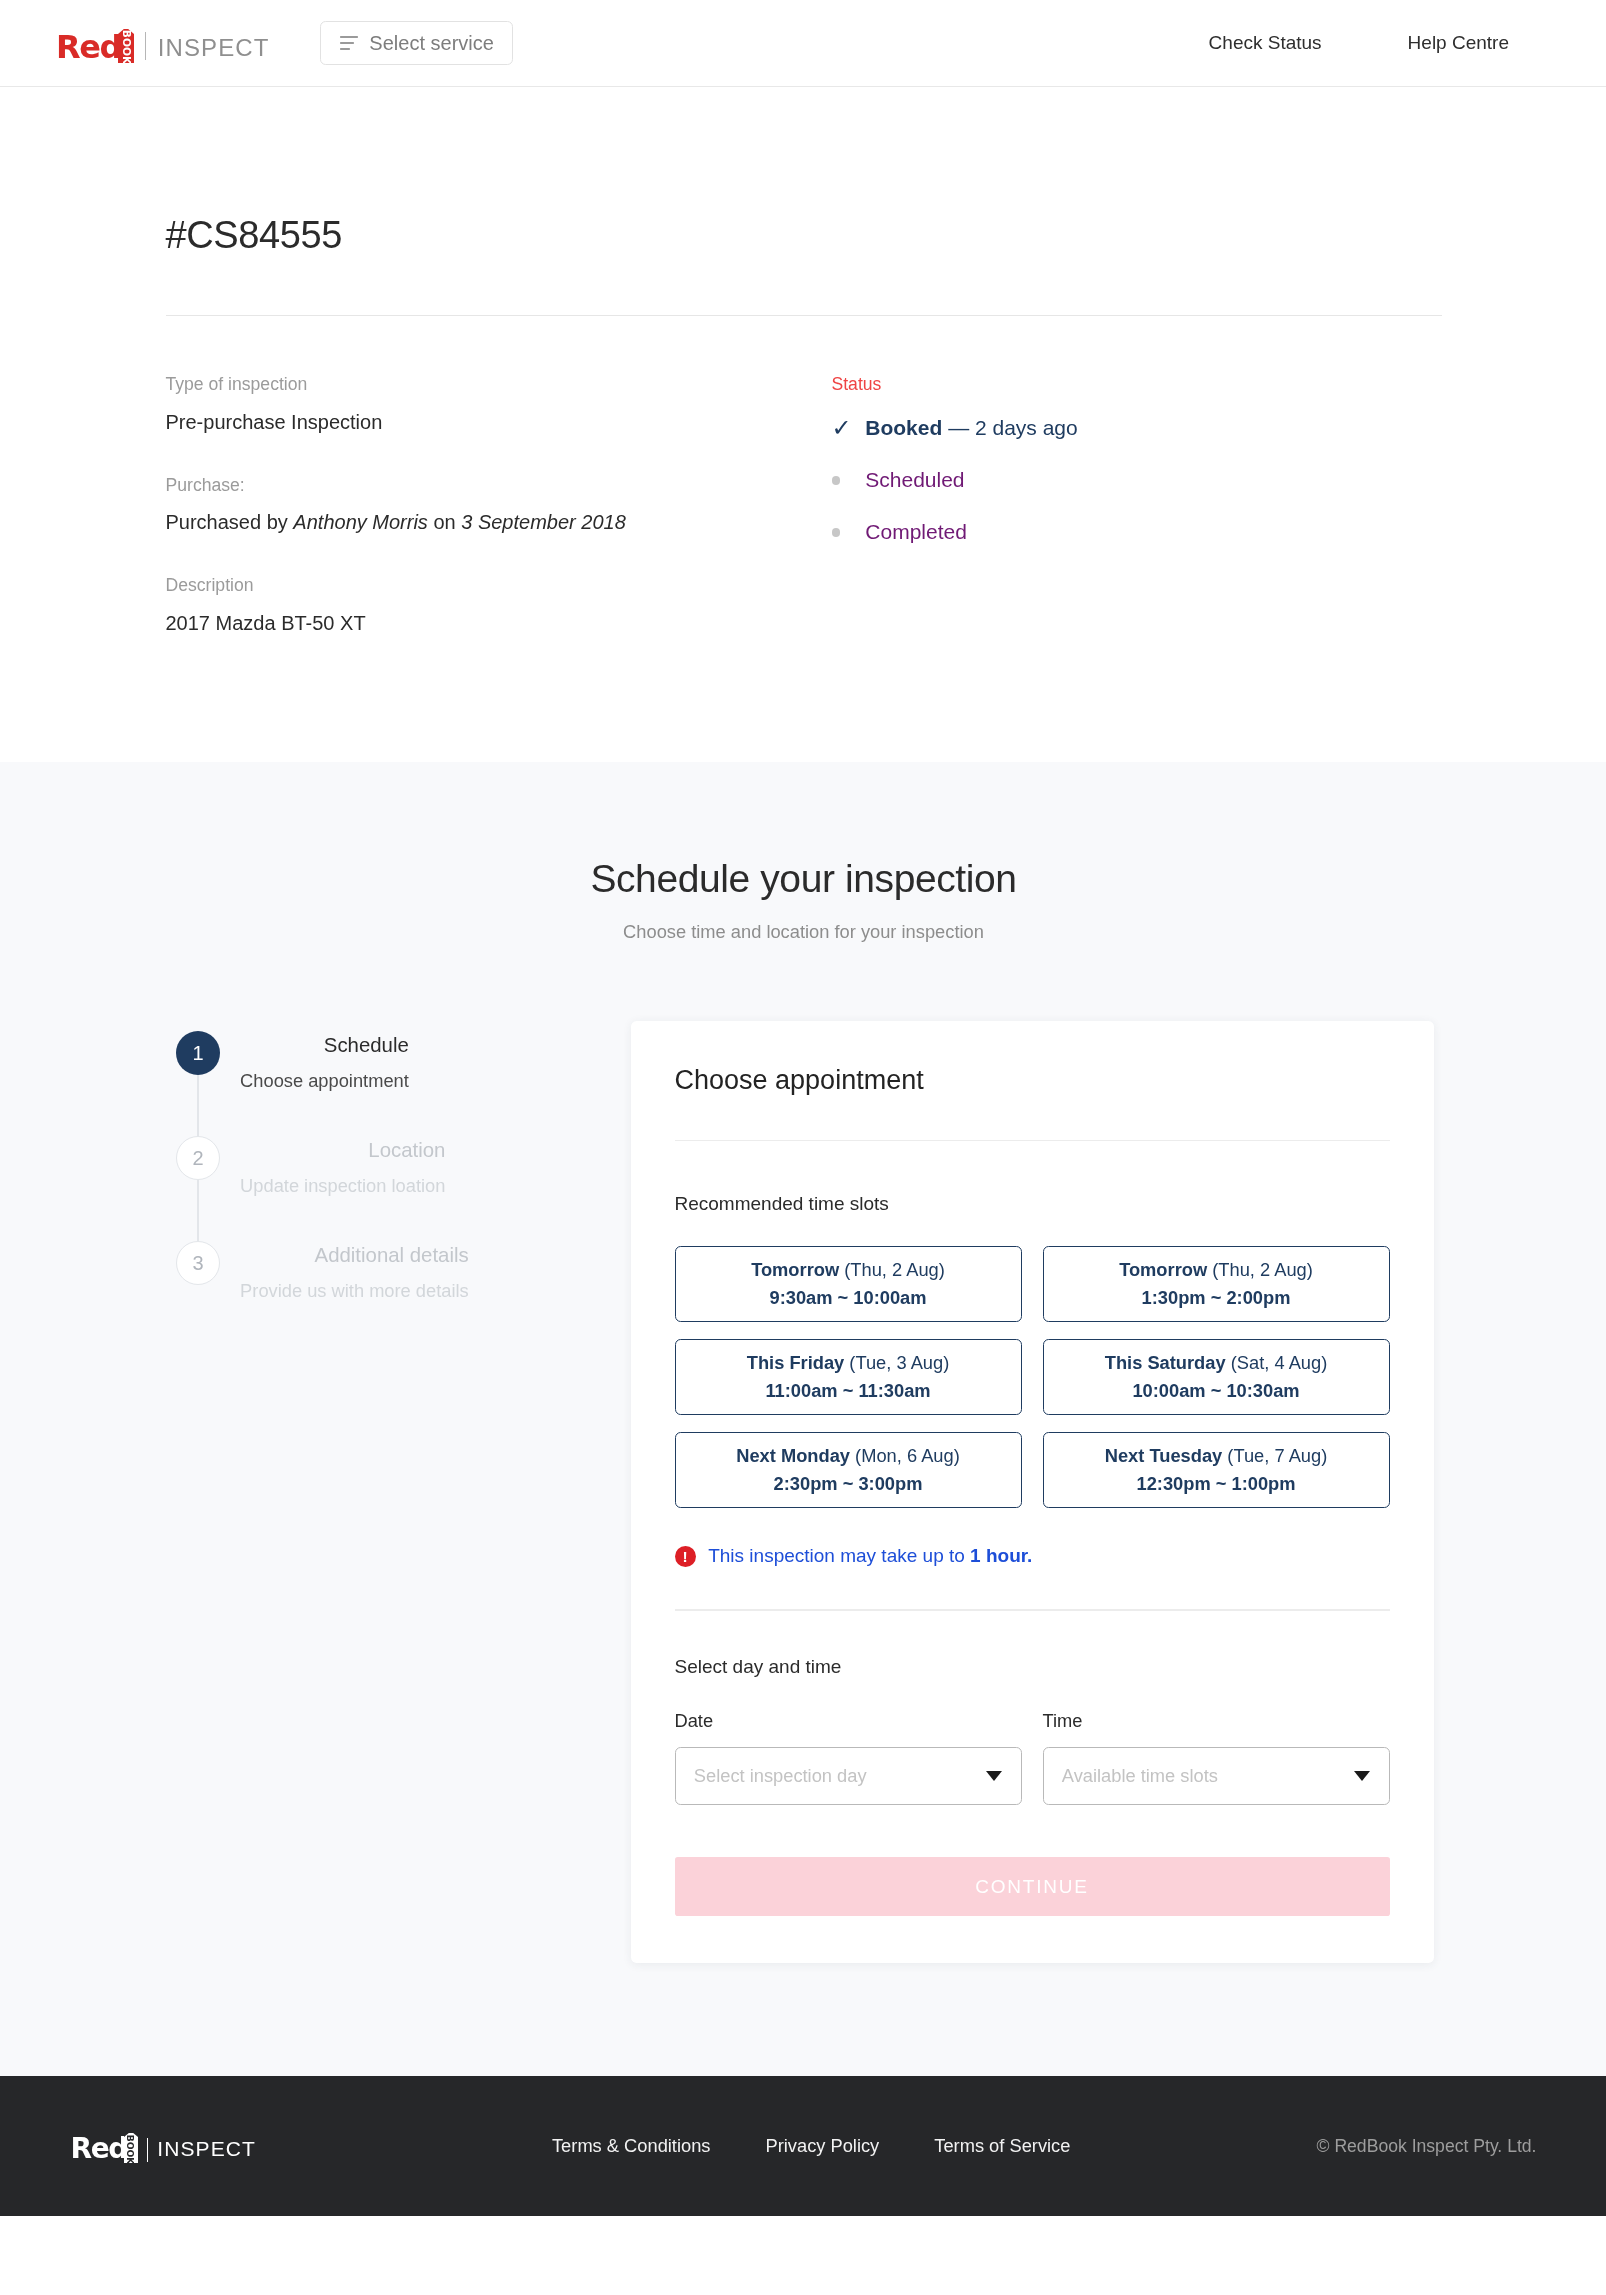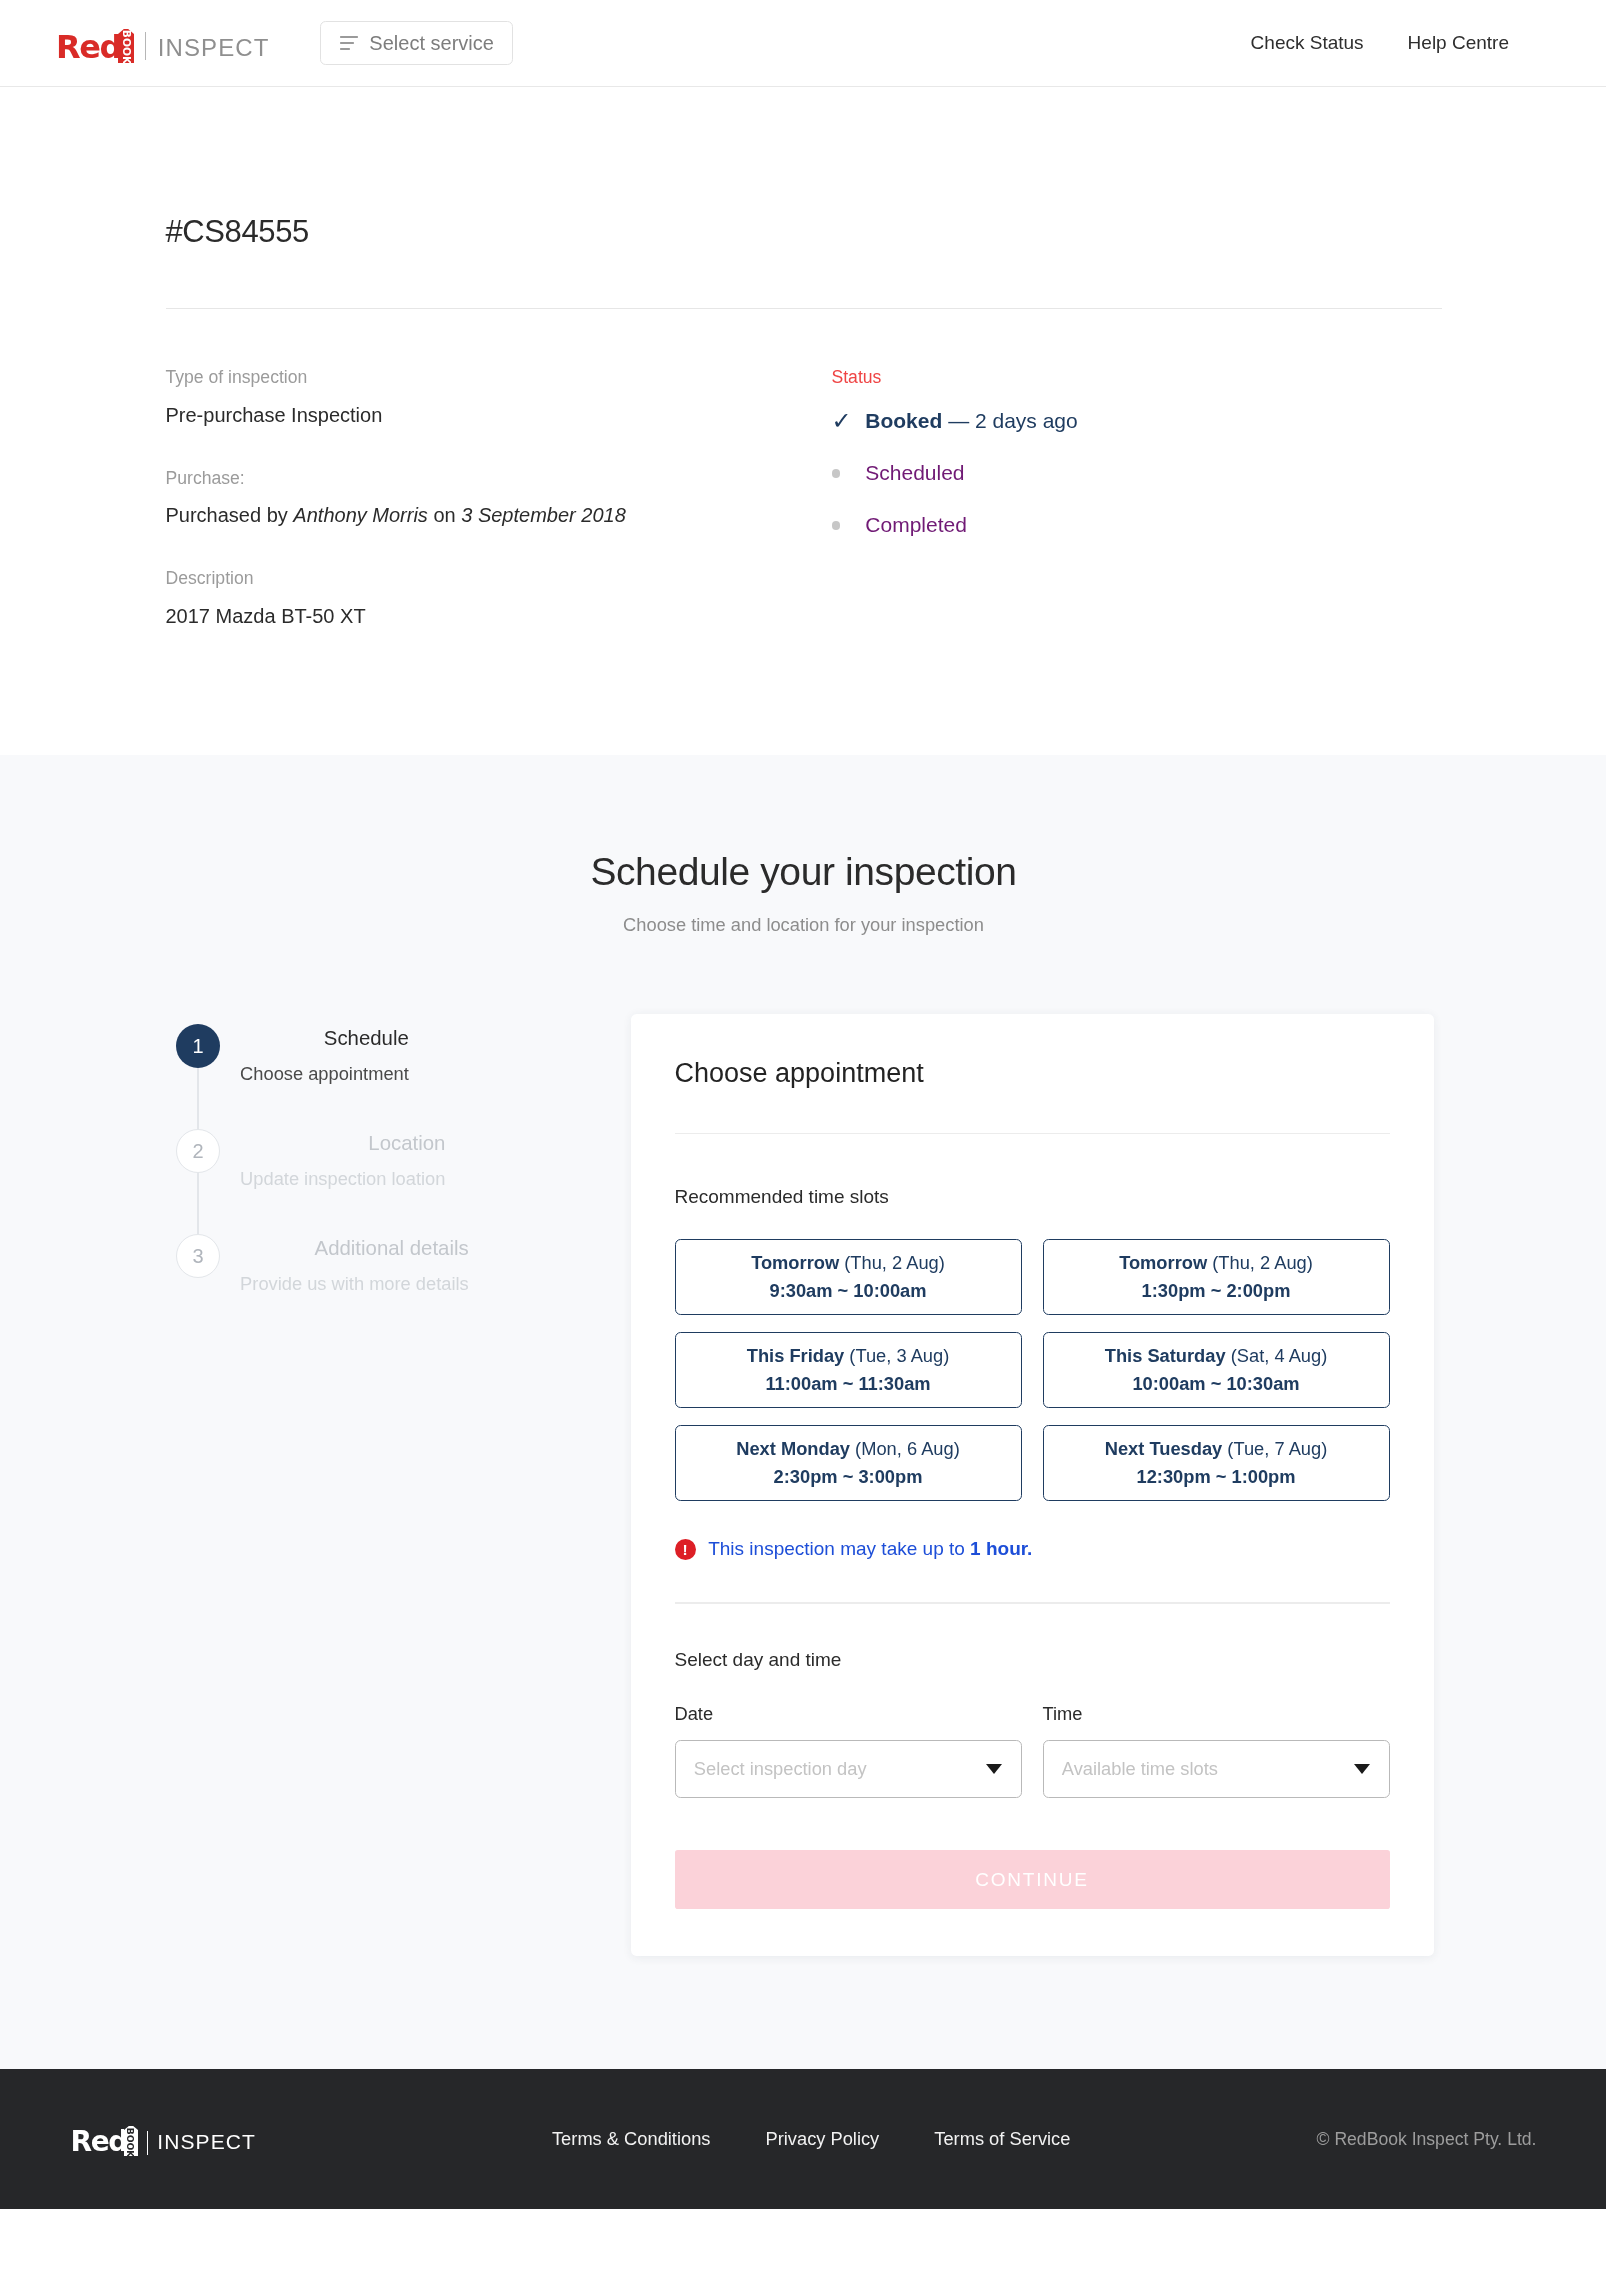--- a/index.html
+++ b/index.html
@@ -105,36 +105,36 @@
   .hamburger span { height: 2.1px; background: #9a9a9a; border-radius: 0.7px; }
   .hamburger span:nth-child(1) { width: 18.3px; }
   .hamburger span:nth-child(2) { width: 14px; }
   .hamburger span:nth-child(3) { width: 10px; }
   .select-service-label { font-size: 20px; color: #7d7d7d; }
 
   .header-right {
     margin-left: auto;
     display: flex;
     align-items: center;
-    gap: 44px;
+    gap: 86px;
     padding-right: 42px;
   }
   .header-link { font-size: 19px; color: #2e2e2e; cursor: pointer; }
 
   
   .order-section {
     background: #ffffff;
     padding: 127px 0 0 0;
   }
   .container {
     width: 1276px;
     margin: 0 auto;
   }
   .order-id {
-    font-size: 31px;
+    font-size: 38px;
     font-weight: 500;
     color: #2b2b2b;
     letter-spacing: -0.4px;
   }
   .order-rule {
     height: 1.4px;
     background: #e6e6e6;
     margin-top: 58px;
   }
   .order-body {

